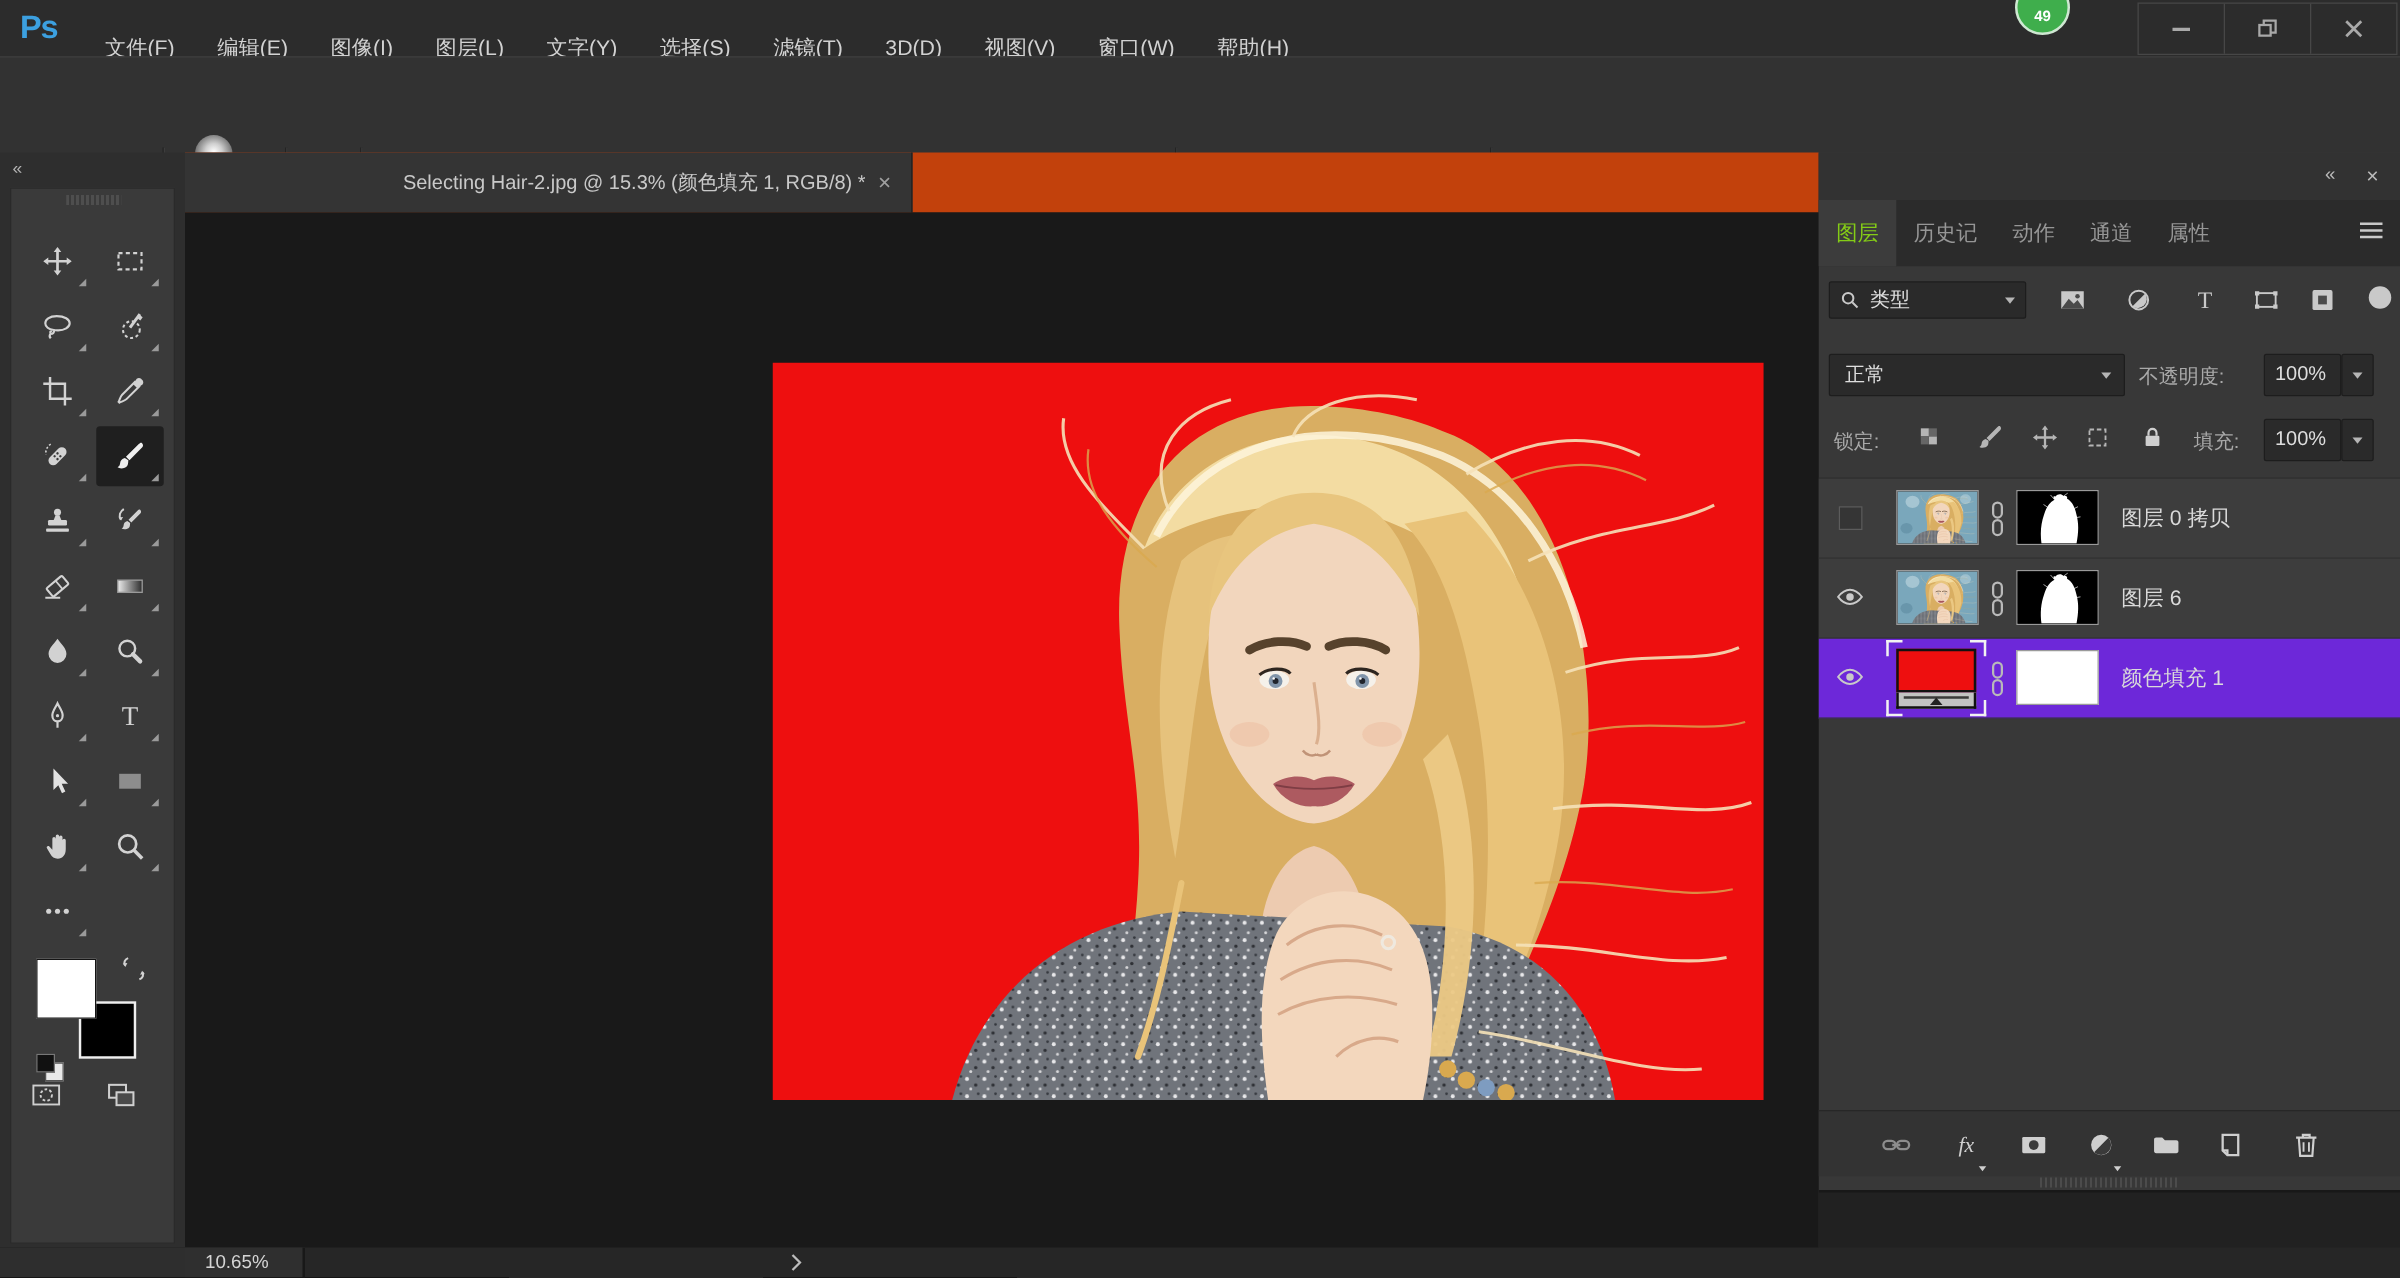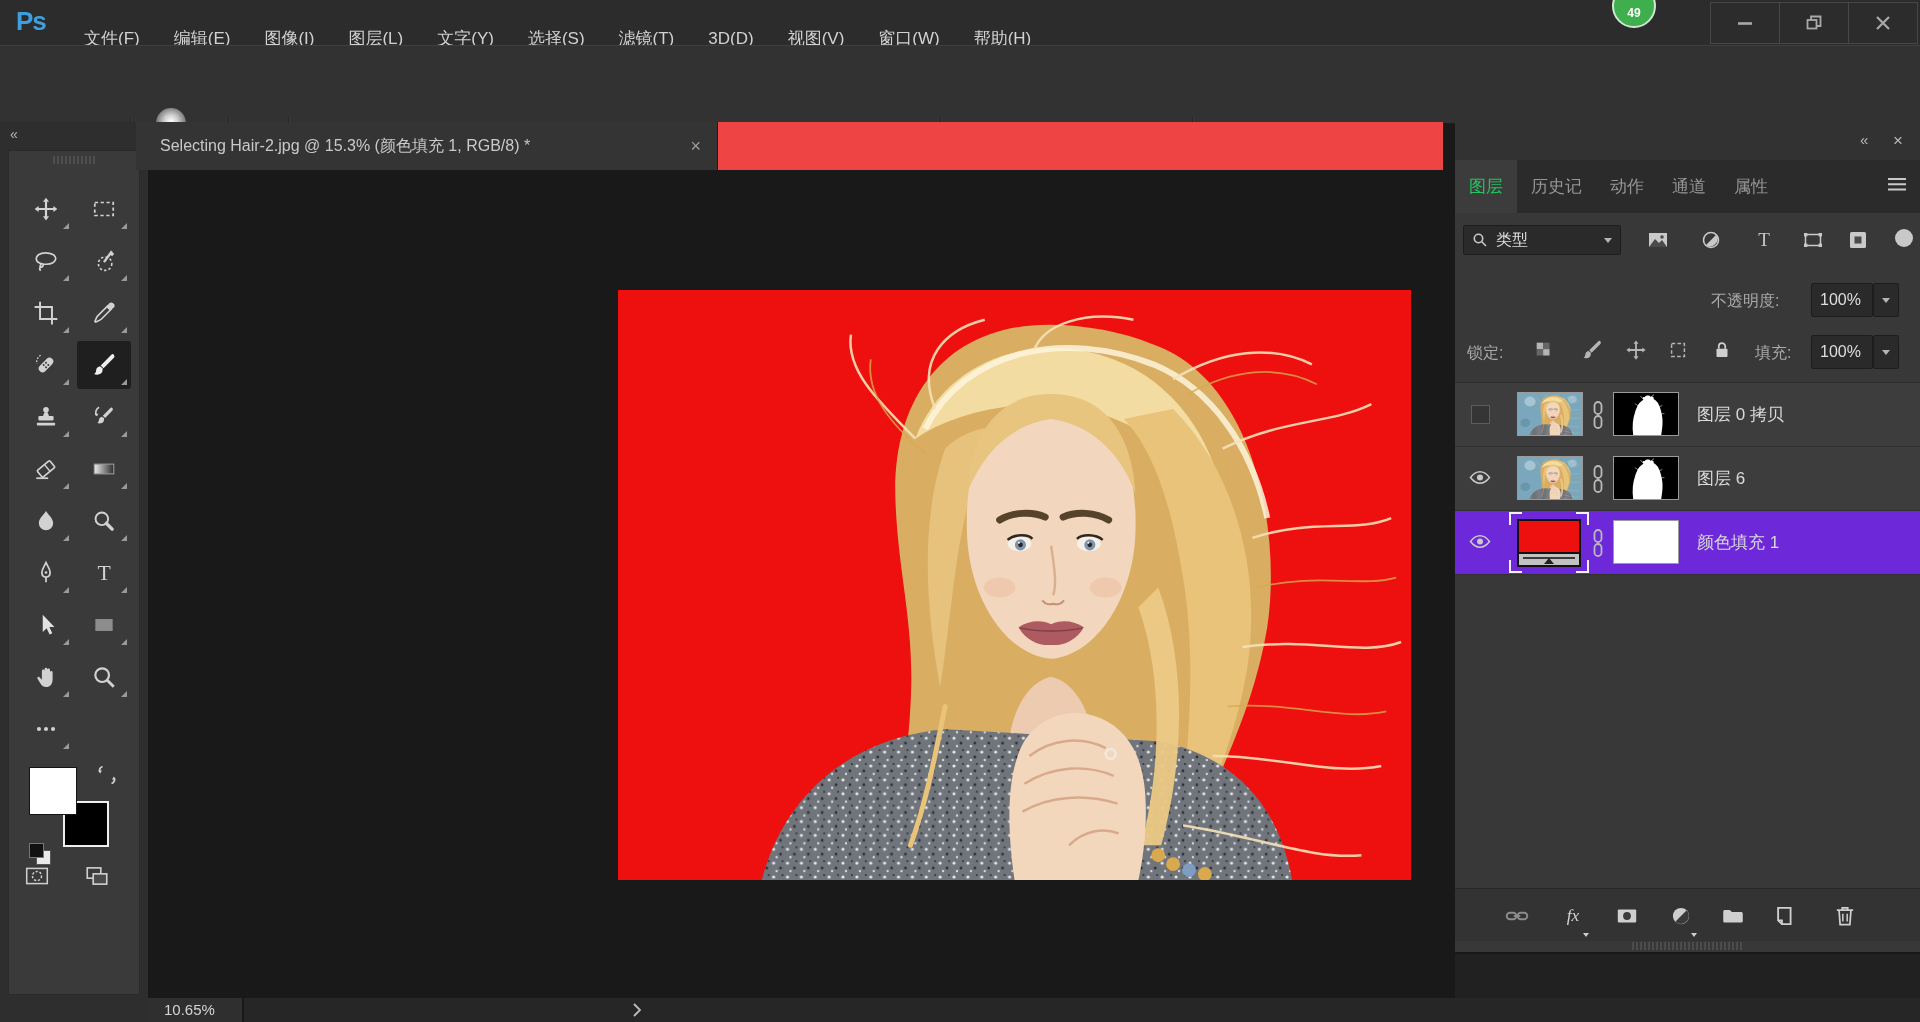--- a/index.html
+++ b/index.html
@@ -38,35 +38,35 @@
          background:repeating-linear-gradient(to right,#4e4e4e 0 2px,transparent 2px 4px);}
   .tool{position:absolute;width:54px;height:48px;display:flex;align-items:center;justify-content:center;border-radius:3px;}
   .tool.active{background:#1f1f1f;}
   .ti{width:26px;height:26px;}
   .fly{position:absolute;right:4px;bottom:4px;width:0;height:0;border-bottom:6px solid #9a9a9a;border-left:6px solid transparent;}
   .fgswatch{position:absolute;left:20px;top:616px;width:46px;height:46px;background:#fff;border:1px solid #141414;z-index:3;}
   .bgswatch{position:absolute;left:54px;top:650px;width:46px;height:46px;background:#000;border:2px solid #efefef;box-sizing:border-box;z-index:2;}
   .mini-reset-b{position:absolute;left:20px;top:692px;width:13px;height:13px;background:#111;border:1px solid #777;z-index:2;}
   .mini-reset-w{position:absolute;left:27px;top:699px;width:13px;height:13px;background:#e9e9e9;border:1px solid #555;z-index:1;}
   
-  .tabbar{position:absolute;left:136px;top:122px;width:1307px;height:48px;background:#ef4444;}
+  .tabbar{position:absolute;left:148px;top:122px;width:1307px;height:48px;background:#c2410c;text-align:right;}
   .doctab{position:absolute;left:0;top:0;height:48px;width:582px;background:#343434;border-right:1px solid #1f1f1f;
           display:flex;align-items:center;padding:0 16px 0 24px;box-sizing:border-box;}
   .doctab-title{font-size:16px;color:#c9c9c9;white-space:nowrap;overflow:hidden;flex:1;}
   .tab-close{font-size:18px;color:#9f9f9f;margin-left:10px;}
   
   .canvas{position:absolute;left:148px;top:170px;width:1307px;height:828px;background:#191919;overflow:hidden;}
   .artwork{position:absolute;left:470px;top:120px;width:793px;height:590px;}
   
   .rightdock{position:absolute;left:1455px;top:122px;width:465px;height:876px;background:#383838;}
   .panel-head{position:absolute;left:0;top:0;width:465px;height:38px;background:#323232;}
   .ph-glyph{position:absolute;top:9px;font-size:15px;color:#b9b9b9;}
   .panel-tabs{position:absolute;left:0;top:38px;width:465px;height:53px;background:#2b2b2b;display:flex;}
   .ptab{height:53px;display:flex;align-items:center;justify-content:center;font-size:17px;color:#969696;padding:0 14px;white-space:nowrap;overflow:hidden;}
-  .ptab.active{background:#3c3c3c;color:#22c55e;}
+  .ptab.active{background:#3c3c3c;color:#84cc16;}
   .hamburger{position:absolute;right:12px;top:55px;width:22px;height:18px;}
   .prow-label{position:absolute;font-size:16px;color:#a9a9a9;white-space:nowrap;}
   .pfield{position:absolute;height:34px;background:#2a2a2a;border:1px solid #1d1d1d;border-radius:2px;box-sizing:border-box;
           display:flex;align-items:center;color:#dedede;font-size:16px;}
   .picon-btn{position:absolute;width:30px;height:28px;display:flex;align-items:center;justify-content:center;}
   .filter-toggle{position:absolute;left:440px;top:107px;width:18px;height:18px;border-radius:50%;background:#c9c9c9;}
   .layers-list{position:absolute;left:0;top:260px;width:475px;}
   .layer-row{position:relative;width:465px;height:63px;border-bottom:1px solid #303030;background:#3d3d3d;}
   .layer-row.selected{background:#6d28d9;}
   .vis-cell{position:absolute;left:10px;top:18px;width:30px;height:26px;display:flex;align-items:center;justify-content:center;}
@@ -548,20 +548,24 @@
         </svg>
       </div>
     <div class="picon-btn" style="left:388px;top:104px">
         <svg width="24" height="24" viewBox="0 0 24 24">
           <rect x="4" y="4" width="16" height="16" rx="1.5" fill="#c9c9c9"></rect>
           <rect x="8.5" y="8.5" width="7" height="7" fill="#4a4a4a"></rect>
         </svg>
       </div>
     <div class="filter-toggle"></div>
 
+    <div class="pfield" style="left:8px;top:161px;width:237px;padding-left:12px">
+      <span style="flex:1">正常</span>
+      <span class="chev" style="margin-right:10px"></span>
+    </div>
     <span class="prow-label" style="left:256px;top:169px">不透明度:</span>
     <div class="pfield" style="left:356px;top:161px;width:62px;padding-left:8px">
         <span>100%</span>
       </div>
     <div class="pfield chev-cell" style="left:418px;top:161px;width:26px;justify-content:center">
         <span class="chev"></span>
       </div>
 
     <span class="prow-label" style="left:12px;top:221px">锁定:</span>
     <div class="picon-btn" style="left:74px;top:214px">

